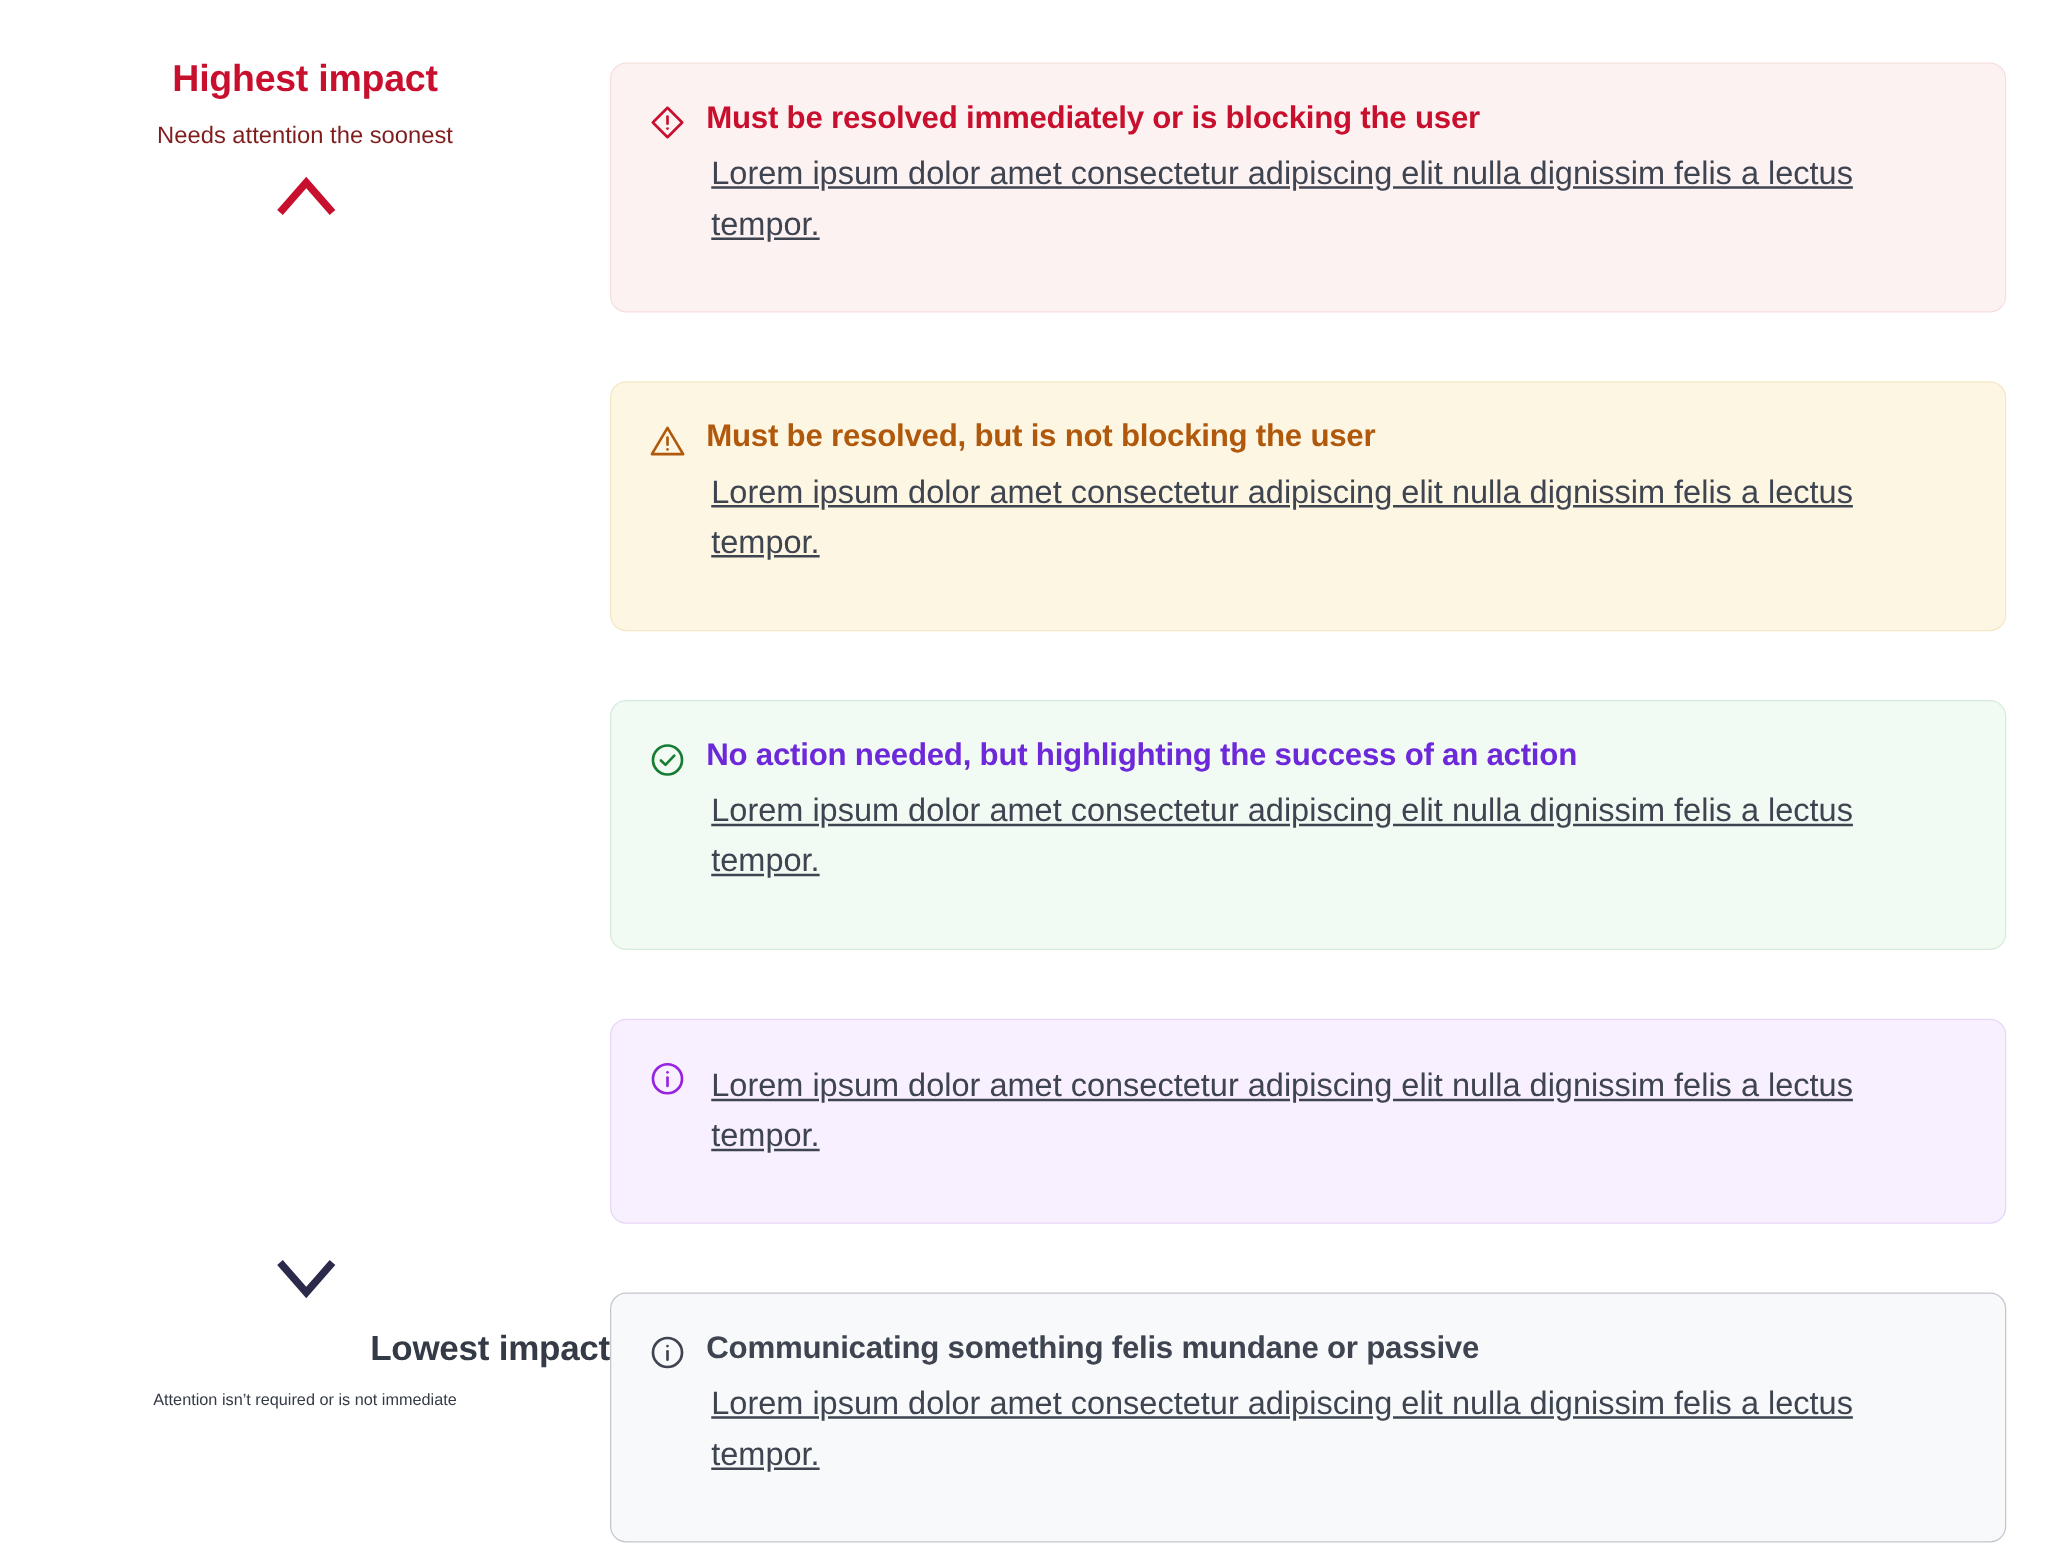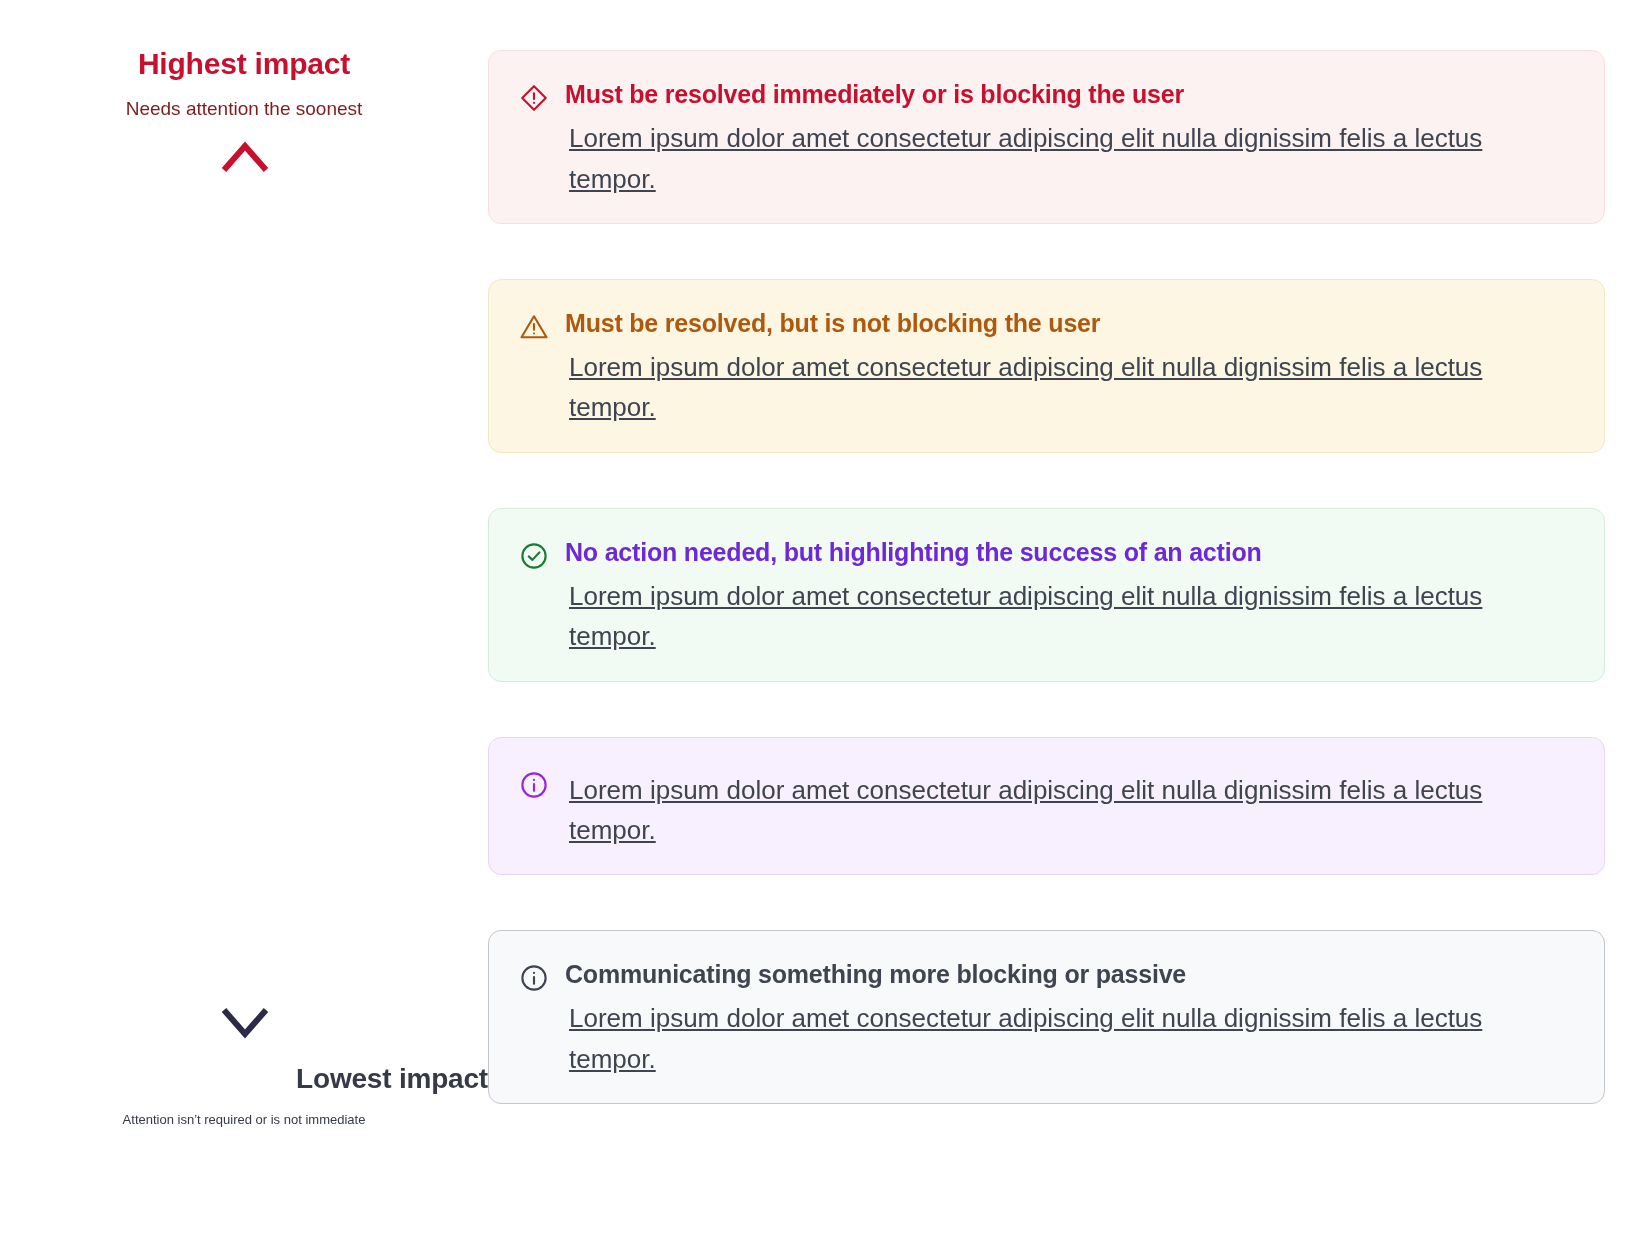--- a/index.html
+++ b/index.html
@@ -96,21 +96,21 @@
     box-sizing: border-box;
     display: flex;
     flex-direction: column;
     gap: 55px;
   }
 
   .alert-card {
     box-sizing: border-box;
     border-radius: 13px;
     border: 1px solid transparent;
-    padding: 28px 30px 20px 30px;
+    padding: 28px 30px 46px 30px;
     display: flex;
     flex-direction: row;
     align-items: flex-start;
     gap: 0;
   }
 
   .alert-icon {
     flex: 0 0 auto;
     width: 46px;
     height: 34px;
@@ -239,19 +239,19 @@
       </div>
       <div class="alert-card" style="background: rgb(248, 249, 250); border-color: rgb(195, 198, 204);">
         <div class="alert-icon">
           <svg xmlns="http://www.w3.org/2000/svg" width="30" height="30" viewBox="0 0 24 24" fill="none" stroke="#3f4451" stroke-width="1.7" stroke-linecap="round" stroke-linejoin="round">
             <circle cx="12" cy="12" r="9.3"></circle>
             <line x1="12" y1="11.2" x2="12" y2="16.6"></line>
             <circle cx="12" cy="7.9" r="0.85" fill="#3f4451" stroke="none"></circle>
           </svg>
         </div>
         <div class="alert-body">
-          <div class="alert-title" style="color: rgb(63, 68, 81);">Communicating something more blocking or passive</div>
+          <div class="alert-title" style="color: rgb(63, 68, 81);">Communicating something felis mundane or passive</div>
           <div class="alert-desc">Lorem ipsum dolor amet consectetur adipiscing elit nulla dignissim felis a lectus tempor.</div>
         </div>
       </div>
     </div>
 
 </div>
 
 </body></html>

